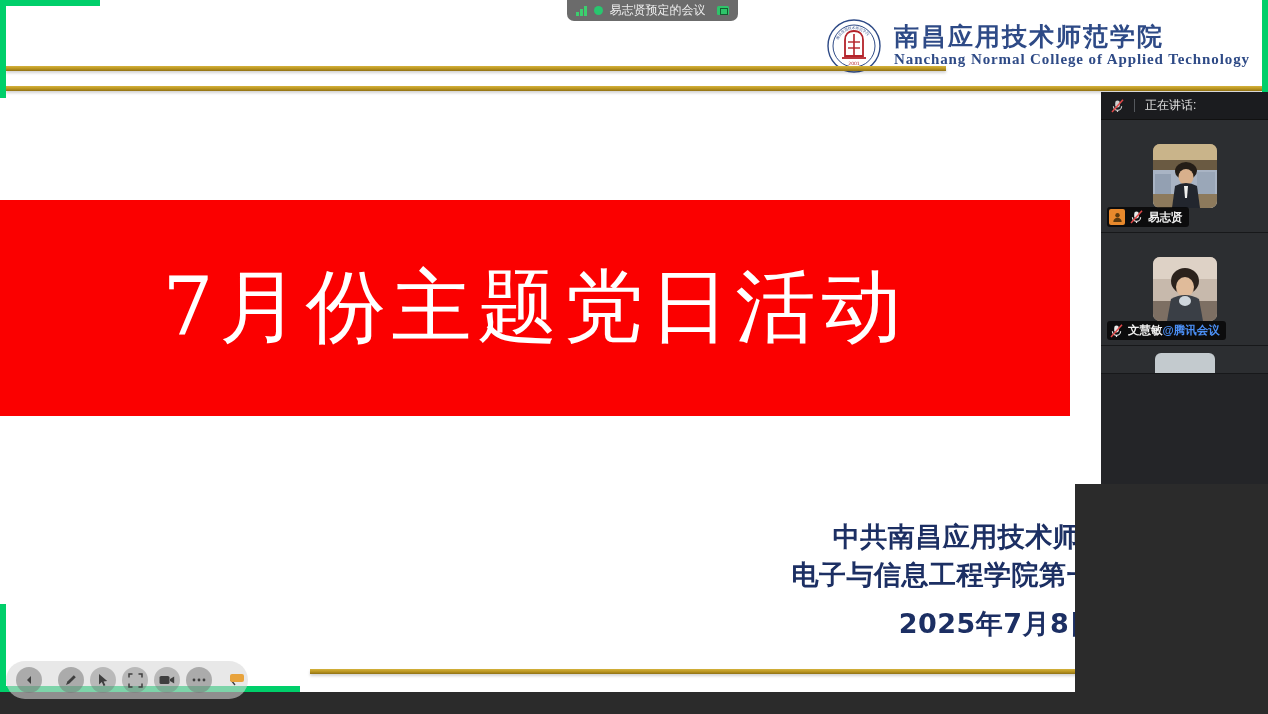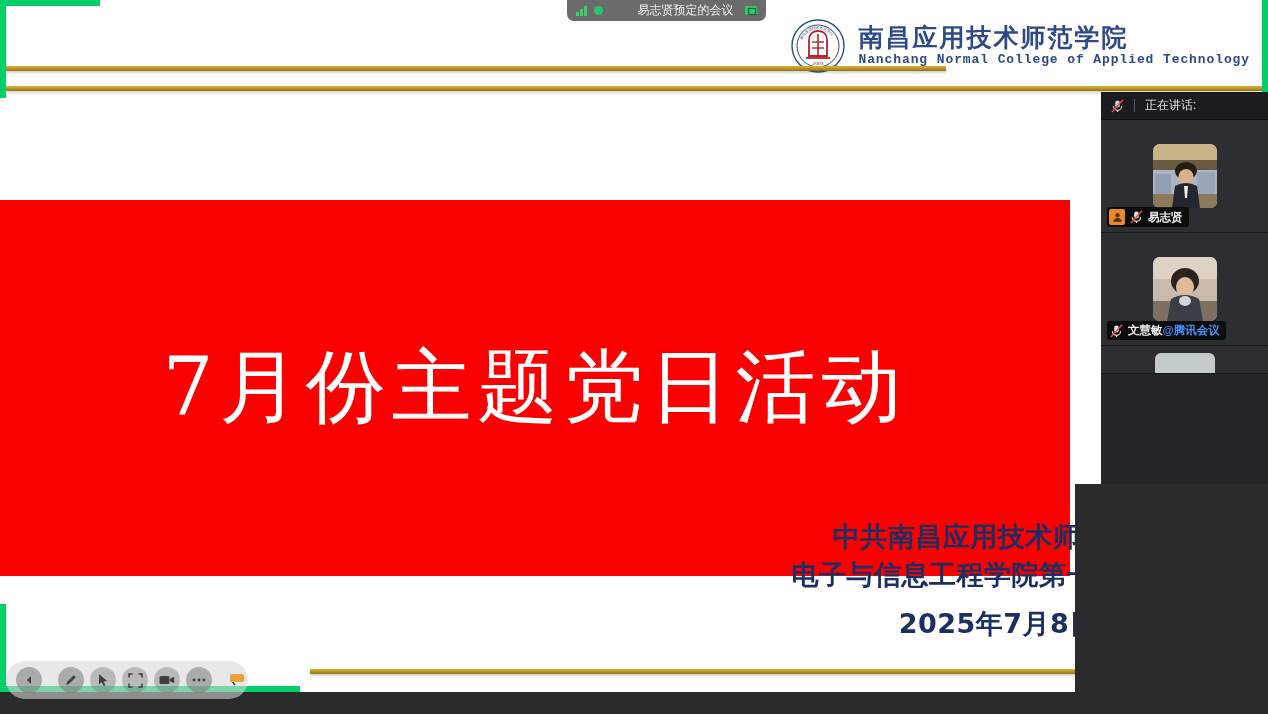--- a/index.html
+++ b/index.html
@@ -72,44 +72,44 @@
   .logo-cn {
     font-size: 25px;
     letter-spacing: 2px;
     color: #2e4a86;
     font-family: "DejaVu Serif", "Liberation Serif", serif;
     font-weight: 700;
     white-space: nowrap;
     line-height: 1.05;
   }
   .logo-en {
-    font-size: 13px;
+    font-size: 15px;
     letter-spacing: 0.9px;
     color: #2e4a86;
     font-weight: 700;
     white-space: nowrap;
-    font-family: Liberation Mono, monospace;
+    font-family: Liberation Serif, serif;
   }
 
   
   .gold-line {
     position: absolute;
     height: 5px;
     background: linear-gradient(180deg, #d4b23c 0%, #b9941f 55%, #8f7115 100%);
     box-shadow: 0 2px 3px rgba(0,0,0,0.18);
   }
   .gold-top-1 { left: 6px; top: 66px; width: 940px; }
   .gold-top-2 { left: 6px; top: 86px; width: 1256px; }
   .gold-bottom { left: 310px; bottom: 18px; width: 946px; }
 
   
   .red-band {
     position: absolute;
     left: 0; top: 200px;
-    width: 1070px; height: 376px;
+    width: 1070px; height: 216px;
     background: #fb0000;
     display: flex;
     align-items: center;
     justify-content: center;
   }
   .red-band-title {
     color: #ffffff;
     font-size: 80px;
     font-weight: 400;
     letter-spacing: 6px;
@@ -156,21 +156,21 @@
     z-index: 60;
     color: #e8e8e8;
     font-size: 11.5px;
   }
   .signal-bars { display: flex; align-items: flex-end; gap: 1.5px; height: 10px; }
   .signal-bars i { display: block; width: 2.5px; background: #3ccf6e; }
   .signal-bars i:nth-child(1) { height: 4px; }
   .signal-bars i:nth-child(2) { height: 7px; }
   .signal-bars i:nth-child(3) { height: 10px; }
   .rec-dot { width: 9px; height: 9px; border-radius: 50%; background: #28c76f; }
-  .pill-title { white-space: nowrap; font-size: 12px; color: #ececec; margin-left: 28px; }
+  .pill-title { white-space: nowrap; font-size: 12px; color: #ececec; }
   .share-chip {
     width: 12px; height: 9px;
     border-radius: 1.5px;
     background: #2ec46a;
     position: relative;
     margin-left: 4px;
   }
   .share-chip::after {
     content: "";
     position: absolute;

